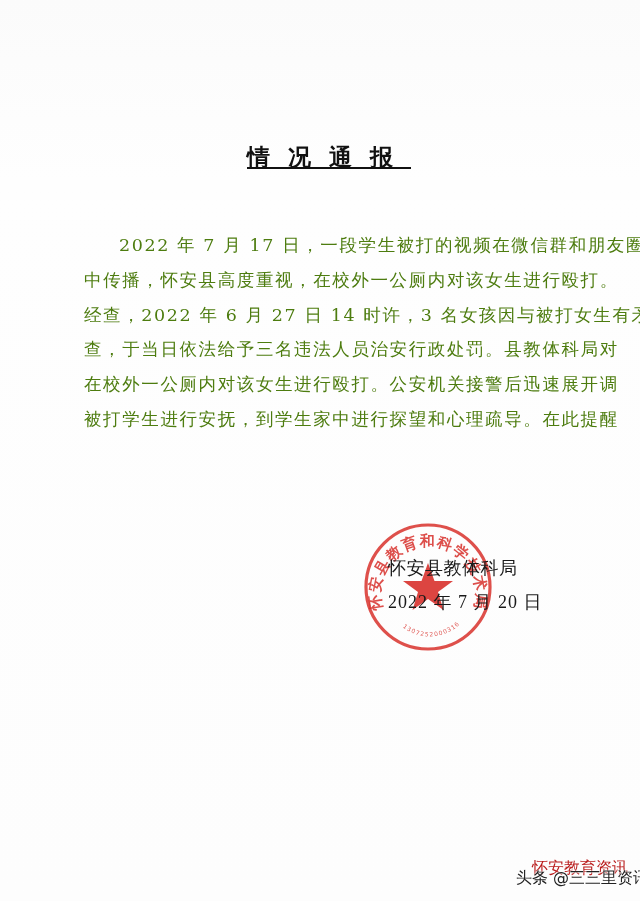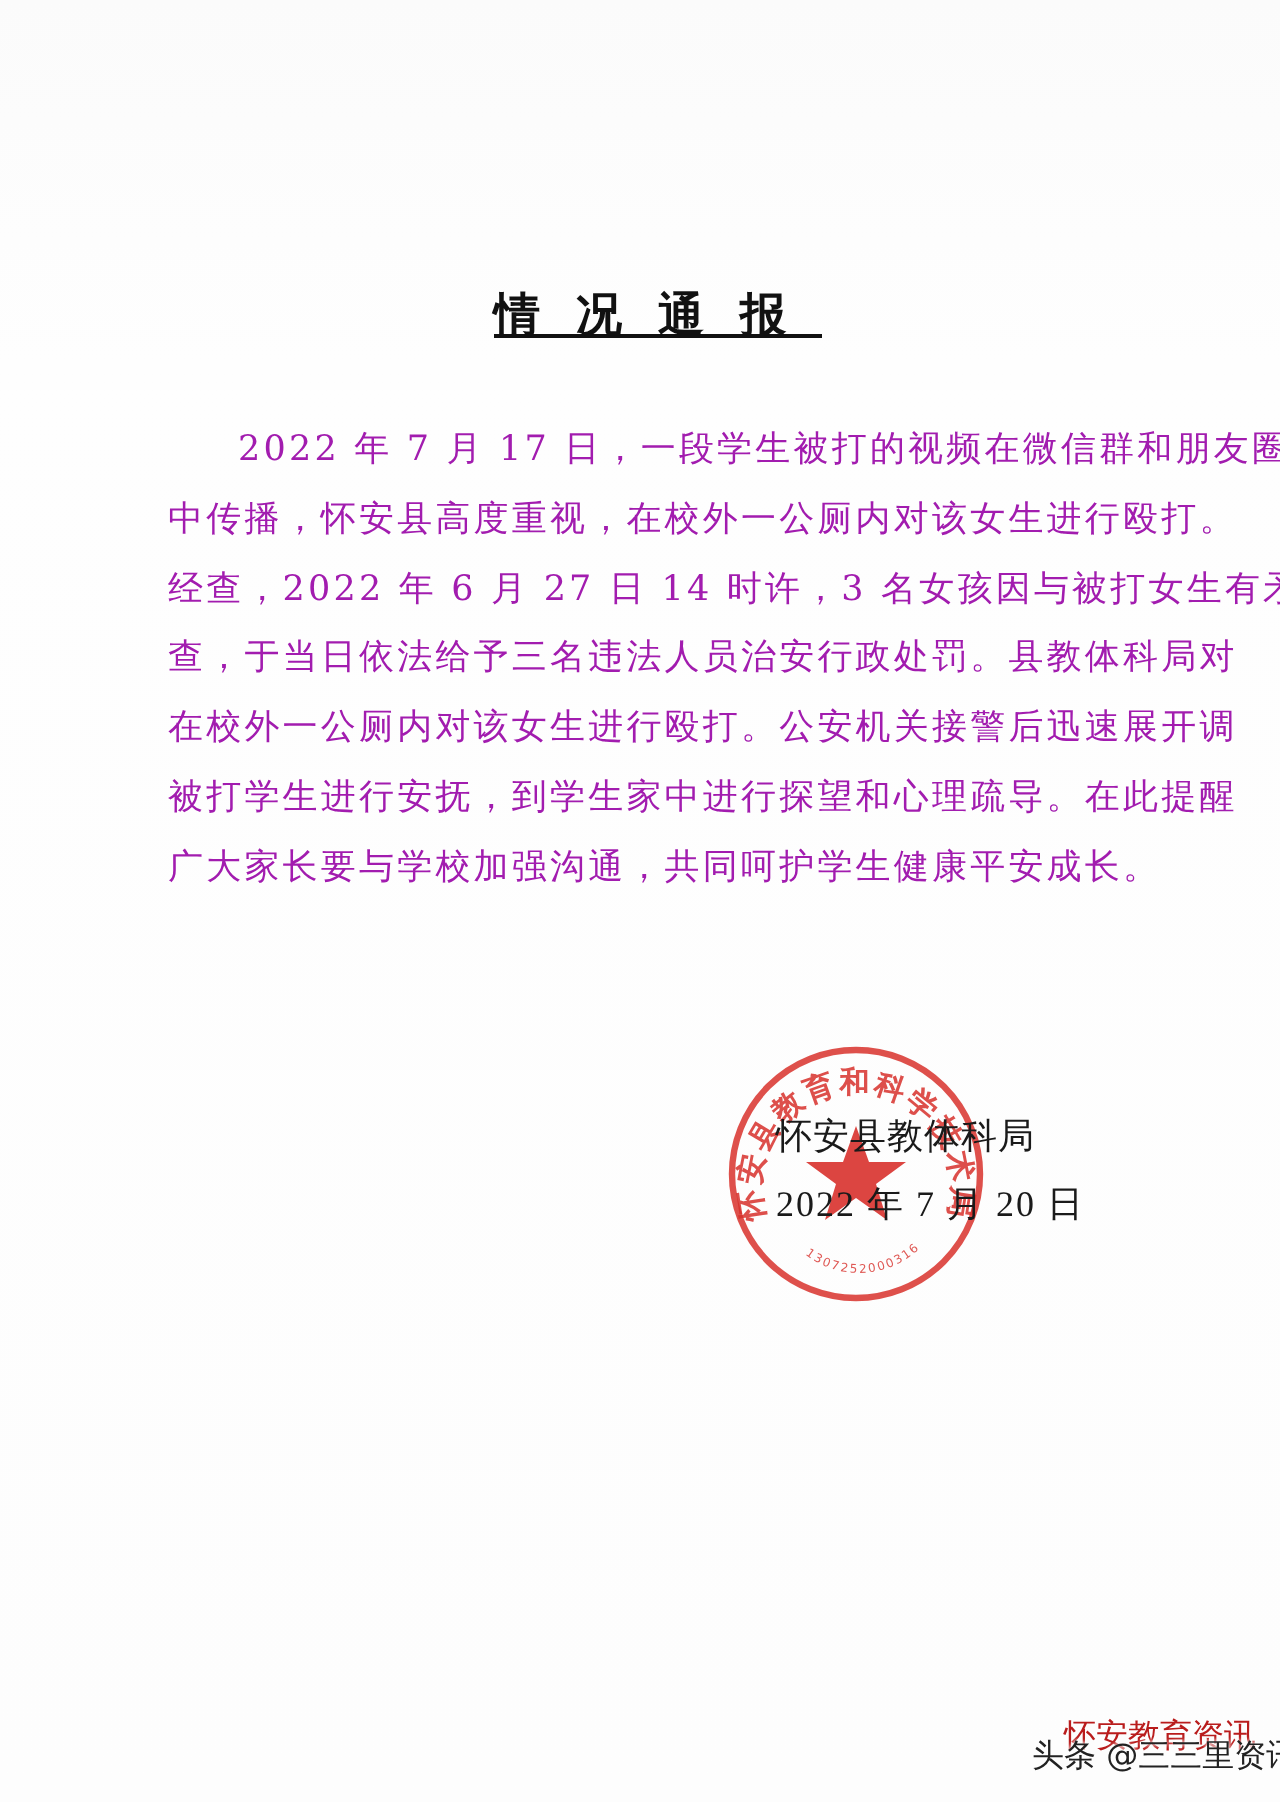--- a/index.html
+++ b/index.html
@@ -10,23 +10,23 @@
     color: #1c1c1c;
   }
   .page { position: absolute; inset: 0; background: linear-gradient(#fbfbfb, #fefefe 20%, #fdfdfd); }
   .title {
     position: absolute; top: 142px; left: 0; width: 640px; text-align: center;
     font-size: 23px; font-weight: bold; letter-spacing: 18px; text-indent: 18px;
     color: #111;
     text-decoration: underline;
   }
   .body {
-    position: absolute; top: 208px; left: 84px; width: 504px;
+    position: absolute; top: 228px; left: 84px; width: 504px;
     font-size: 17.5px; line-height: 34.8px; text-align: justify;
-    letter-spacing: 1.6px; color: #a21caf;
+    letter-spacing: 1.6px; color: #4d7c0f;
   }
   .body .line { display: block; white-space: nowrap; text-align-last: justify; text-align: justify; }
   .body .line.first { padding-left: 35px; }
   .body .line.last { text-align-last: left; }
   .stamp {
     position: absolute; left: 362px; top: 521px; width: 132px; height: 132px;
   }
   .sig {
     position: absolute; left: 388px; font-size: 18px; color: #1a1a1a; letter-spacing: 0.5px;
     white-space: nowrap;
@@ -50,21 +50,20 @@
 
 <div class="title">情况通报</div>
 
 <div class="body">
   <span class="line first">2022 年 7 月 17 日，一段学生被打的视频在微信群和朋友圈</span>
   <span class="line">中传播，怀安县高度重视，在校外一公厕内对该女生进行殴打。</span>
   <span class="line">经查，2022 年 6 月 27 日 14 时许，3 名女孩因与被打女生有矛盾，</span>
   <span class="line">查，于当日依法给予三名违法人员治安行政处罚。县教体科局对</span>
   <span class="line">在校外一公厕内对该女生进行殴打。公安机关接警后迅速展开调</span>
   <span class="line">被打学生进行安抚，到学生家中进行探望和心理疏导。在此提醒</span>
-  <span class="line last">广大家长要与学校加强沟通，共同呵护学生健康平安成长。</span>
 </div>
 
 <svg class="stamp" viewBox="0 0 132 132">
   <defs>
     <path id="sealArc" d="M 22 92 A 48 48 0 1 1 110 92"></path>
     <path id="numArc" d="M 34 100 A 44 44 0 0 0 104 96"></path>
   </defs>
   <circle cx="66" cy="66" r="62" fill="none" stroke="#d8312c" stroke-width="3.2" opacity="0.85"></circle>
   <text font-size="15" font-weight="bold" fill="#d8312c" opacity="0.85" letter-spacing="1.5" font-family="DejaVu Serif, serif">
     <textPath href="#sealArc" startOffset="50%" text-anchor="middle">怀安县教育和科学技术局</textPath>

